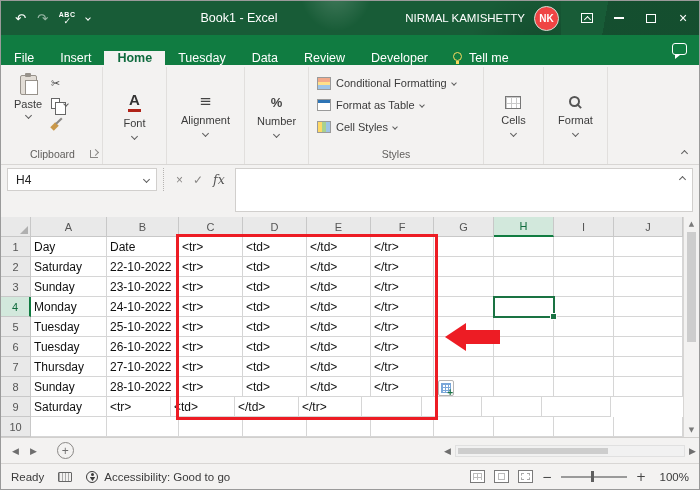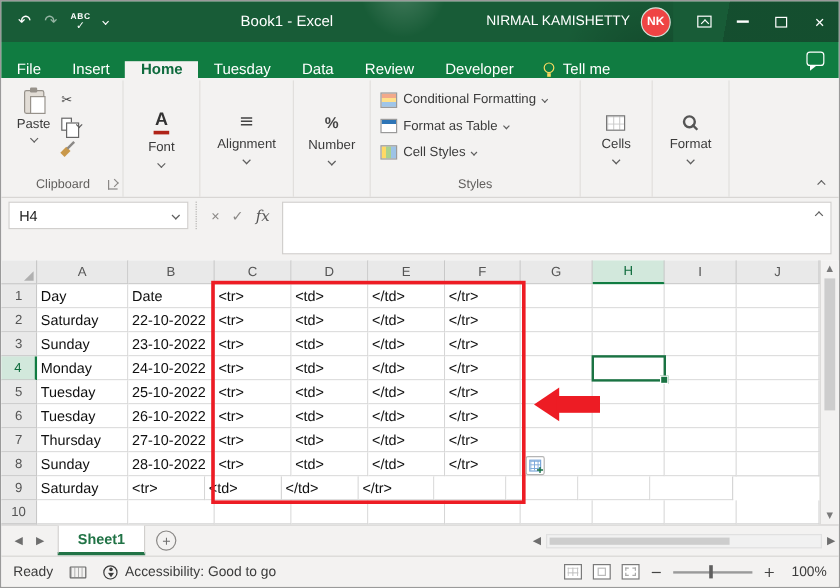--- a/index.html
+++ b/index.html
@@ -508,21 +508,20 @@
       <div class="vspacer"></div>
       <span>▼</span>
     </div>
   </div>
 
   <div class="sheetbar">
     <div class="snav">
       <span>◀</span>
       <span>▶</span>
     </div>
-    <div class="stab">Sheet1</div>
     <div class="addsheet">
       <span>+</span>
     </div>
     <div class="hscroll">
       <span>◀</span>
       <div class="htrack">
         <div class="hthumb"></div>
       </div>
       <span>▶</span>
     </div>

